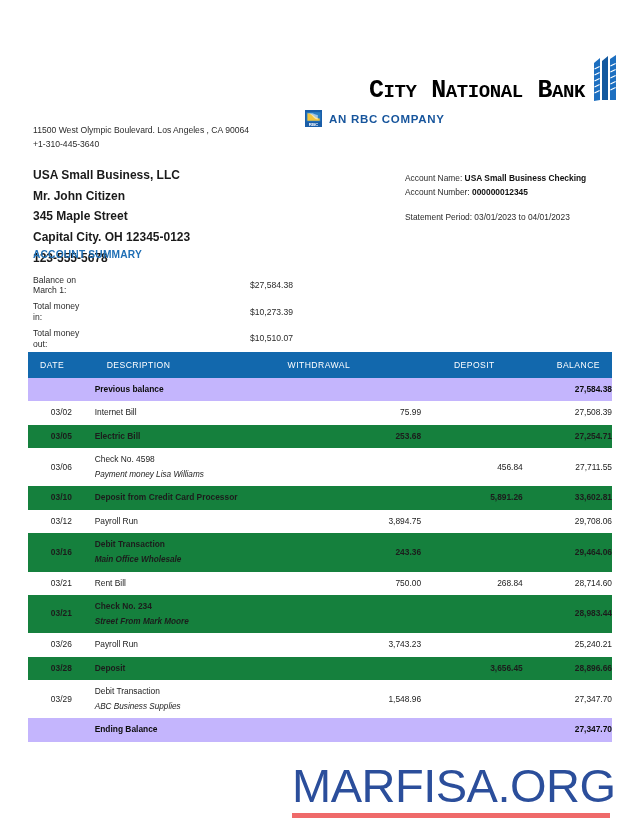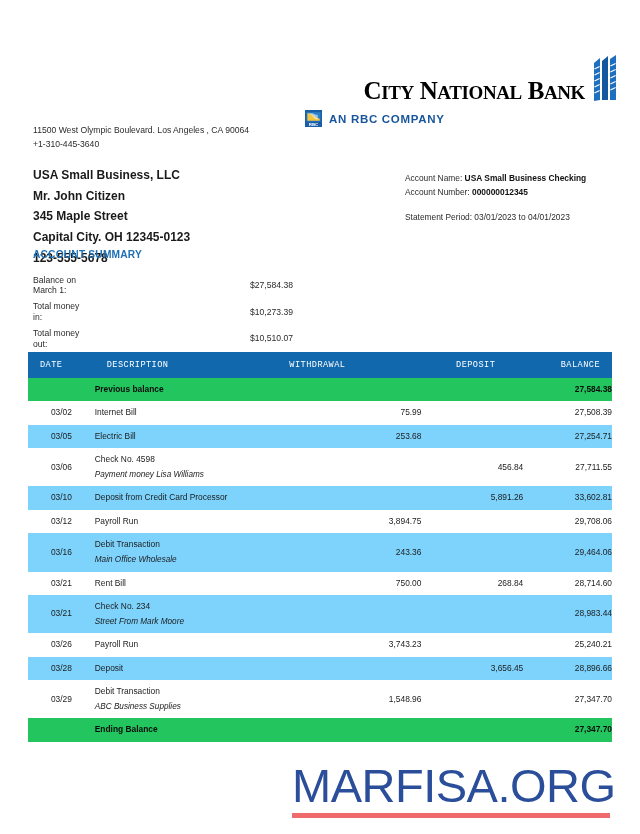--- a/index.html
+++ b/index.html
@@ -24,21 +24,21 @@
     width: 320px;
     text-align: right;
   }
   .logo-row {
     display: flex;
     align-items: flex-end;
     justify-content: flex-end;
     gap: 7px;
   }
   .logo-wordmark {
-    font-family: Liberation Serif, serif;
+    font-family: Liberation Mono, monospace;
     font-weight: bold;
     font-size: 25px;
     letter-spacing: -0.4px;
     color: #000000;
     line-height: 1;
     white-space: nowrap;
   }
   .logo-wordmark .sm {
     font-size: 19px;
   }
@@ -140,37 +140,36 @@
   }
   .txn-table thead th {
     background: #1268ad;
     color: #ffffff;
     font-size: 8.6px;
     font-weight: normal;
     letter-spacing: 0.45px;
     padding: 8px 0;
     text-align: left;
     white-space: nowrap;
-    font-family: Liberation Mono, monospace;
   }
   .col-date   { width: 68px;  padding-left: 12px !important; }
   .col-desc   { width: 232px; padding-left: 12px !important; }
   .col-wd     { width: 104px; text-align: left; padding-right: 42px !important; }
   .col-dep    { width: 88px;  text-align: right !important; padding-right: 28px !important; }
   .col-bal    { width: 92px;  text-align: right !important; padding-right: 12px !important; }
 
   .txn-table tbody td {
     padding: 6px 0;
     vertical-align: middle;
     color: #1c1c1c;
     line-height: 1.35;
   }
-  .txn-table tbody tr.shade td { background: #7dd3fc; }
+  .txn-table tbody tr.shade td { background: #15803d; font-weight: bold; }
   .txn-table tbody tr.highlight td {
-    background: #22c55e;
+    background: #c4b5fd;
     font-weight: bold;
     color: #0d0d0d;
   }
   td.c-date { text-align: center; padding-left: 0; font-size: 8.4px; }
   td.c-desc { padding-left: 12px; }
   td.c-wd   { text-align: right; padding-right: 42px; white-space: nowrap; }
   td.c-dep  { text-align: right; padding-right: 28px; white-space: nowrap; }
   td.c-bal  { text-align: right; padding-right: 12px; white-space: nowrap; }
 
   .sub-note {

